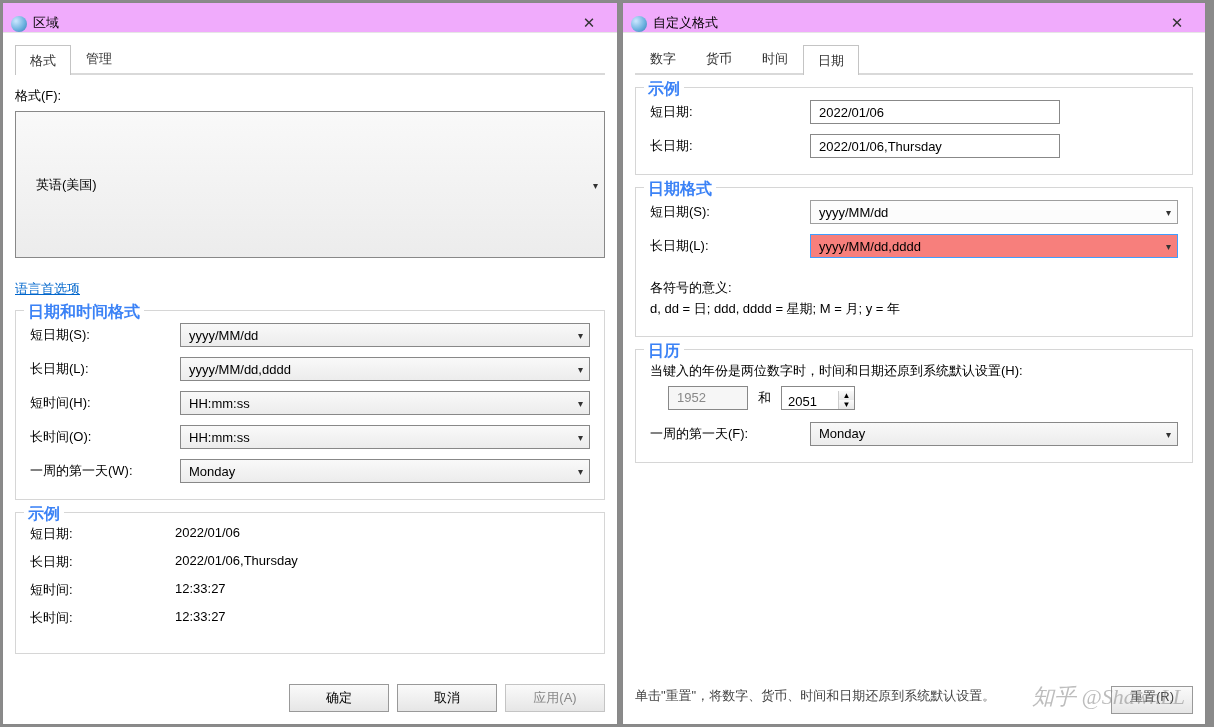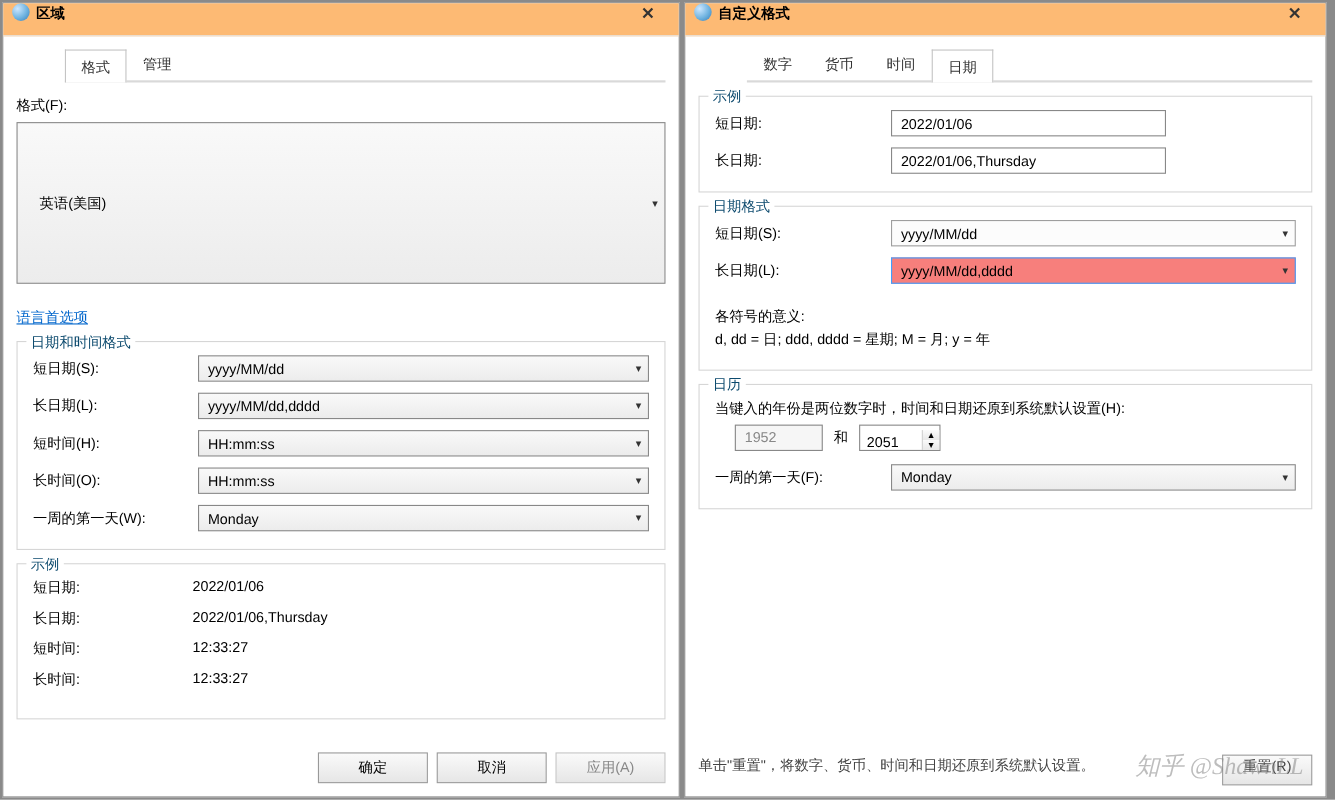--- a/index.html
+++ b/index.html
@@ -1,30 +1,30 @@
 <!DOCTYPE html>
 <html><head>
 <meta charset="utf-8">
 <style>
 * { margin: 0; padding: 0; box-sizing: border-box; font-family: "Microsoft YaHei", "Segoe UI", Tahoma, sans-serif; }
 body { background: #8a8a8a; width: 1214px; height: 727px; overflow: hidden; font-size: 13px; color: #000; }
 .desktop { display: flex; gap: 4px; padding: 2px; }
 .window { background: #fff; border: 1px solid #888; display: flex; flex-direction: column; }
 .w-left { width: 616px; height: 723px; }
 .w-right { width: 584px; height: 723px; }
-.titlebar { height: 30px; display: flex; align-items: flex-start; padding: 0 8px; border-bottom: 1px solid #e6e6e6; background: #fdba74; font-weight: bold; }
+.titlebar { height: 30px; display: flex; align-items: flex-end; padding: 0 8px; border-bottom: 1px solid #e6e6e6; background: #f0abfc; }
 .titlebar .globe { width: 16px; height: 16px; border-radius: 50%; background: radial-gradient(circle at 5px 5px,#cde7ff,#6fb3e0 55%,#337bb7); margin-right: 6px; }
 .titlebar .title { flex: 1; font-size: 13px; }
 .titlebar .close { width: 40px; text-align: center; font-size: 15px; color: #333; cursor: default; }
 .content { flex: 1; padding: 10px 12px; display: flex; flex-direction: column; }
-.tabs { display: flex; border-bottom: 2px solid #d9d9d9; margin-bottom: 12px; margin-left: 44px; }
+.tabs { display: flex; border-bottom: 2px solid #d9d9d9; margin-bottom: 12px; }
 .tab { padding: 6px 14px 5px; border: 1px solid transparent; border-bottom: none; font-size: 13px; color: #333; cursor: default; }
 .tab.active { border-color: #c4c4c4; background: #fff; position: relative; top: 2px; }
 .fieldset { border: 1px solid #d6d6d6; padding: 12px 14px 16px; margin-bottom: 12px; position: relative; }
-.fieldset .legend { position: absolute; top: -9px; left: 8px; background: #fff; padding: 0 4px; font-size: 13px; color: #0c4a6e; }
+.fieldset .legend { position: absolute; top: -9px; left: 8px; background: #fff; padding: 0 4px; font-size: 16px; color: #3b82f6; font-weight: bold; }
 .row { display: flex; align-items: center; margin-bottom: 10px; }
 .row:last-child { margin-bottom: 0; }
 .lbl { width: 150px; font-size: 13px; color: #000; }
 .lbl-s { width: 160px; }
 .select { flex: 1; border: 1px solid #888; background: linear-gradient(#f9f9f9,#ececec); height: 24px; display: flex; align-items: center; padding: 0 8px; position: relative; font-size: 13px; }
 .select .chev { position: absolute; right: 6px; top: 50%; transform: translateY(-50%); font-size: 10px; color: #333; pointer-events: none; }
 .textbox { border: 1px solid #888; height: 24px; display: flex; align-items: center; padding: 0 8px; font-size: 13px; background: #fff; }
 .textbox.wide { width: 250px; }
 .combo { border: 1px solid #409eff; background: #f77f7c; flex: 1; height: 24px; display: flex; align-items: center; padding: 0 8px; position: relative; font-size: 13px; }
 .combo .chev { position: absolute; right: 6px; top:50%; transform: translateY(-50%); font-size: 10px; color:#333; }

